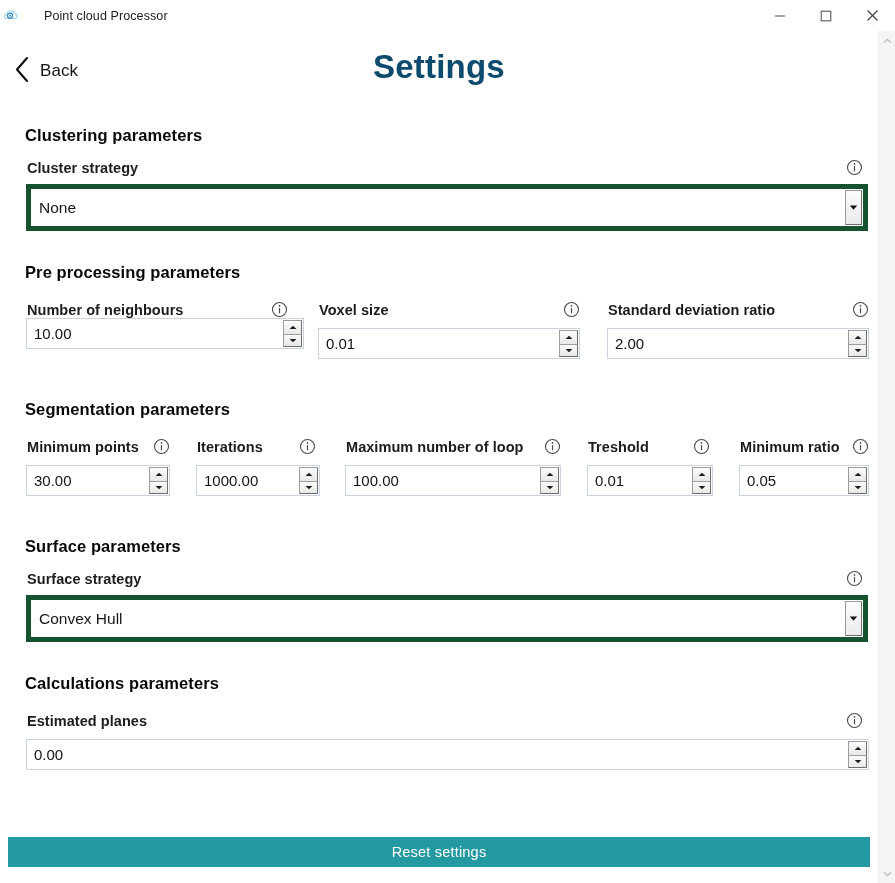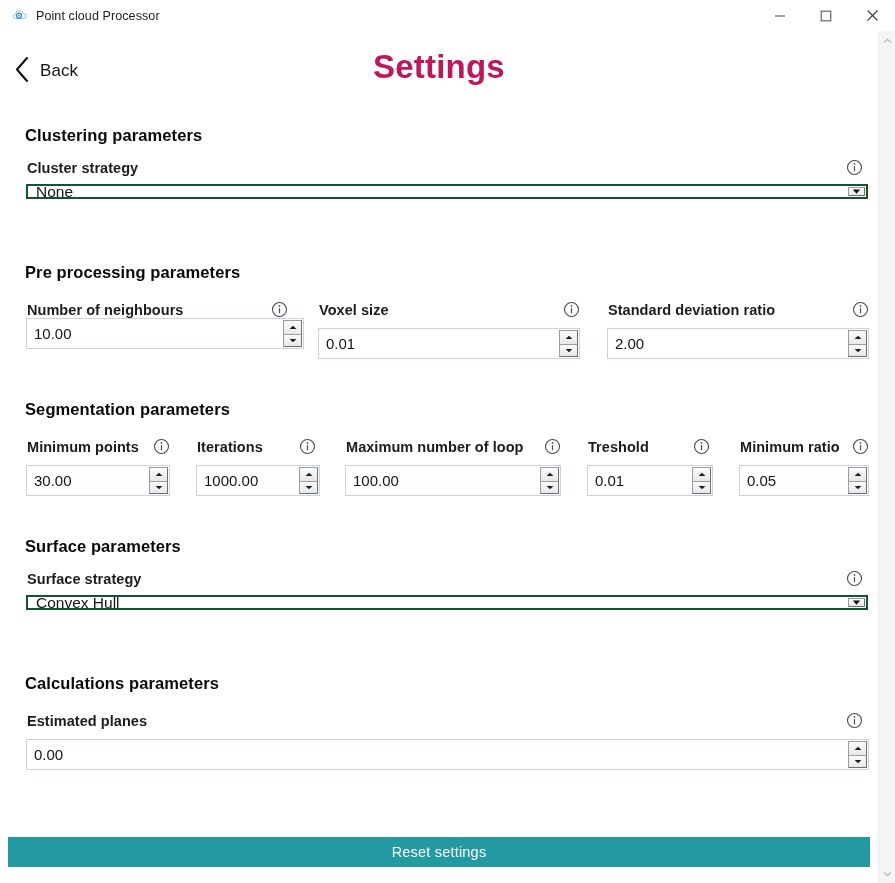--- a/index.html
+++ b/index.html
@@ -30,22 +30,22 @@
     left: 0; top: 0;
     width: 895px;
     height: 31px;
     background: #ffffff;
     display: flex;
     align-items: center;
   }
   .titlebar-left {
     display: flex;
     align-items: center;
-    gap: 7px;
-    padding-left: 12px;
+    gap: 24px;
+    padding-left: 3px;
   }
   .app-icon {
     width: 17px;
     height: 17px;
     display: block;
   }
   .titlebar-title {
     font-size: 12.5px;
     color: #1c1c1c;
     letter-spacing: 0.1px;
@@ -138,21 +138,21 @@
     letter-spacing: 0.1px;
   }
   .page-title {
     position: absolute;
     left: 0;
     right: 0;
     top: 17px;
     text-align: center;
     font-size: 33px;
     font-weight: bold;
-    color: #be185d;
+    color: #0c4a6e;
     letter-spacing: 0.2px;
   }
 
   
   .section-title {
     font-size: 16.5px;
     font-weight: bold;
     color: #090909;
     letter-spacing: 0.1px;
   }
@@ -186,23 +186,23 @@
     position: absolute;
     display: flex;
     align-items: center;
     font-weight: bold;
   }
   .label-row .spacer { flex: 1 1 auto; }
 
   
   .combo {
     position: absolute;
-    height: 15px;
+    height: 47px;
     background: #ffffff;
-    border: 2px solid #14532d;
+    border: 5px solid #14532d;
     box-sizing: border-box;
     display: flex;
     align-items: stretch;
     cursor: pointer;
   }
   .combo-value {
     flex: 1 1 auto;
     display: flex;
     align-items: center;
     padding-left: 8px;

